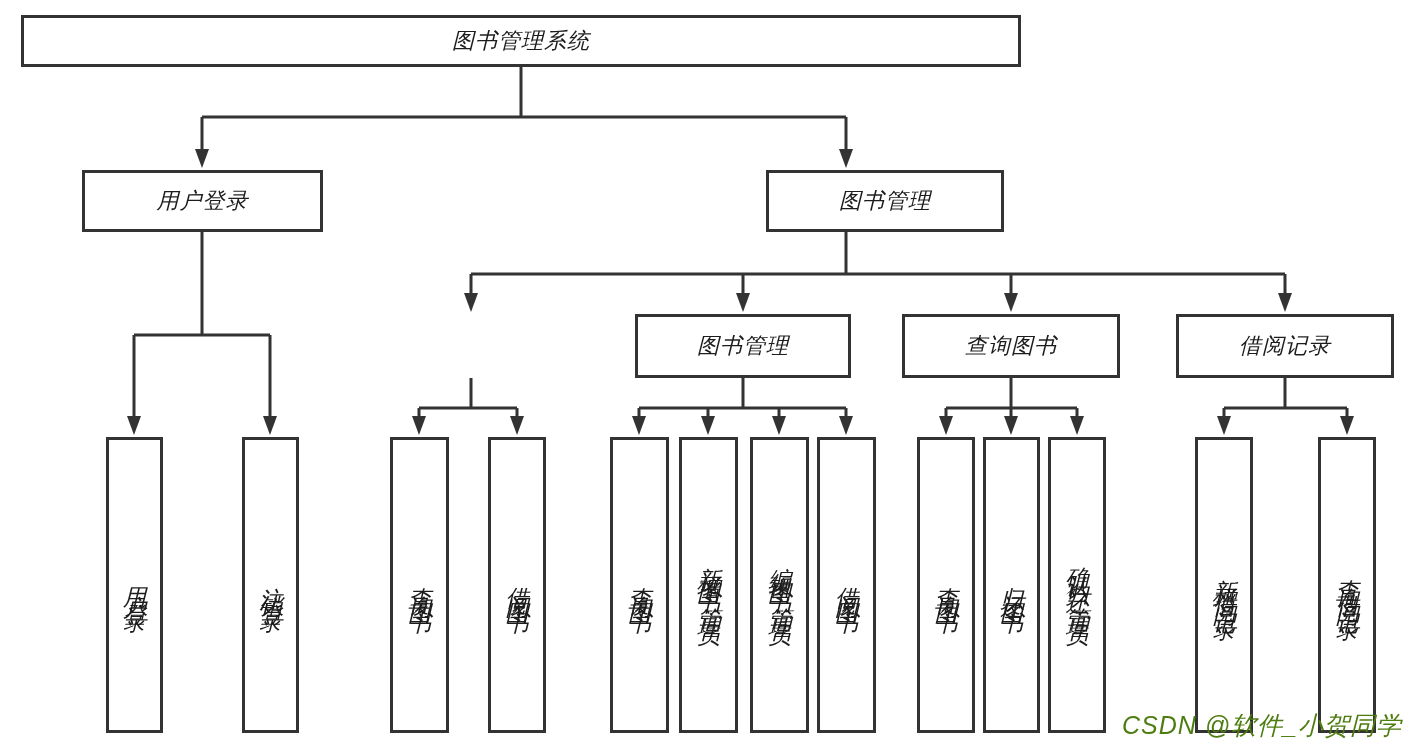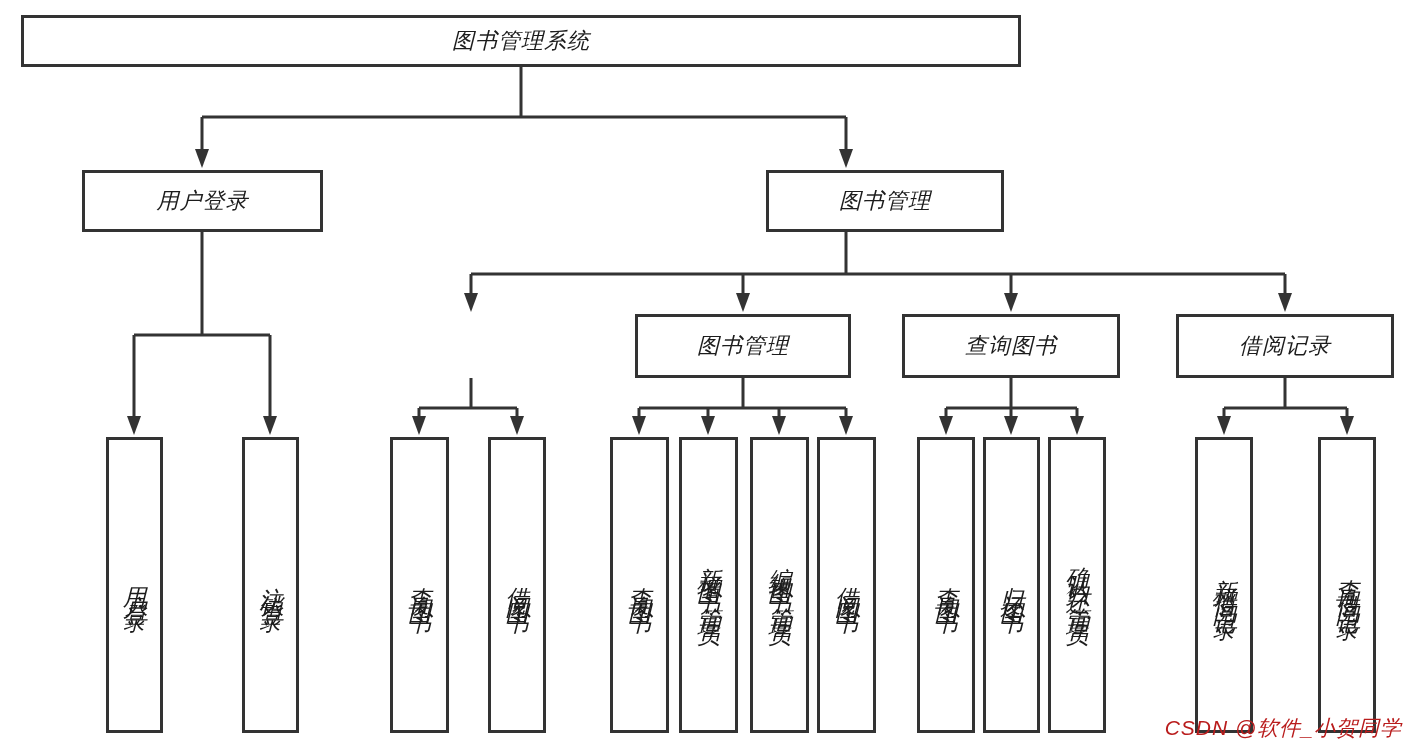--- a/index.html
+++ b/index.html
@@ -11,21 +11,21 @@
   .box{
     position:absolute;box-sizing:border-box;border:3px solid #333333;background:#ffffff;
     display:flex;align-items:center;justify-content:center;color:#1c1c1c;
   }
   .hbox{font-size:22px;letter-spacing:1px;}
   .vbox span{
     writing-mode:vertical-rl;text-orientation:mixed;
     font-size:23px;line-height:1;letter-spacing:0.35em;color:#1c1c1c;
   }
   .watermark{
-    position:absolute;right:3px;bottom:5px;font-size:21px;color:#b91c1c;
+    position:absolute;right:3px;bottom:5px;font-size:25px;color:#4d7c0f;
     letter-spacing:1px;white-space:nowrap;
   }
 </style>
 </head>
 <body>
 
 <div class="canvas">
 
   <svg class="connectors" viewBox="0 0 1405 747" fill="none" stroke="#333333" stroke-width="3">
 

